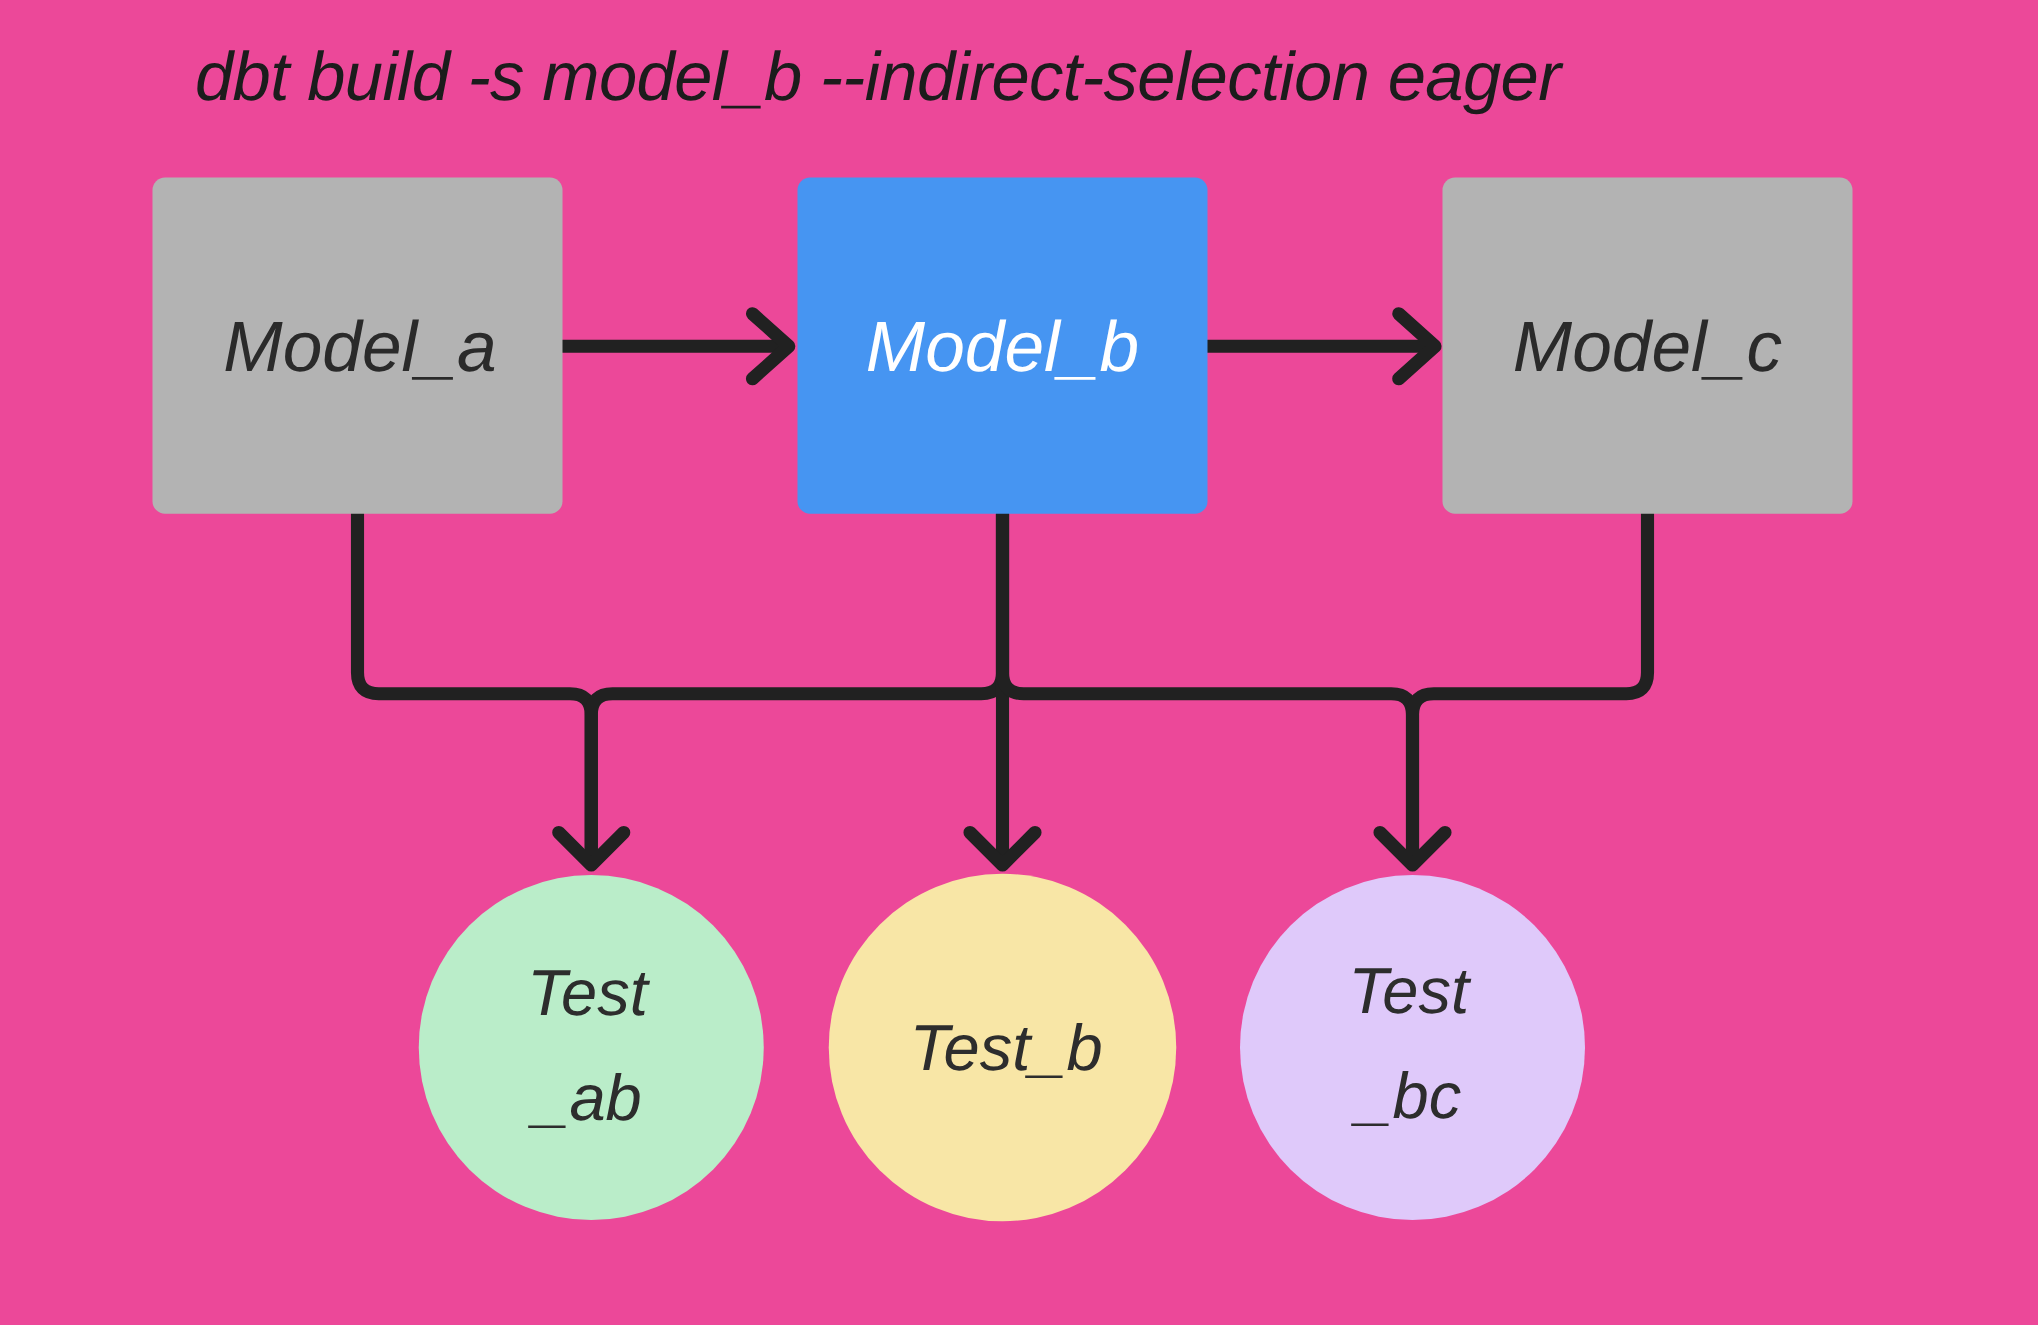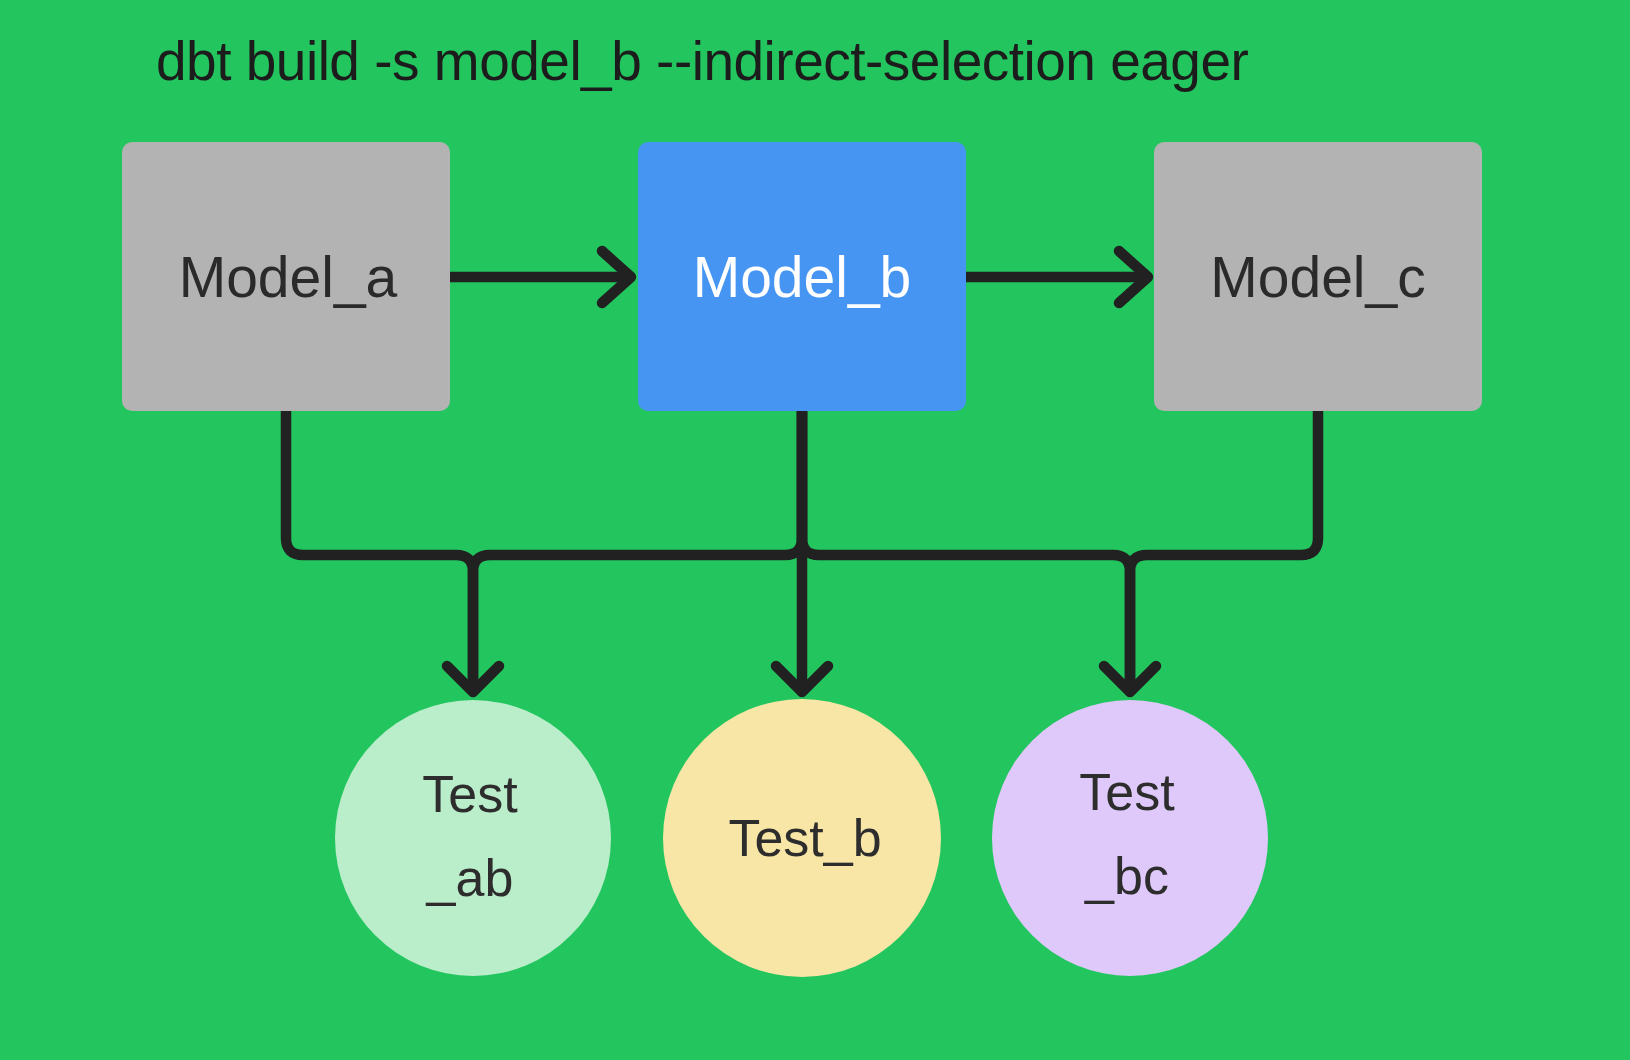--- a/index.html
+++ b/index.html
@@ -4,22 +4,23 @@
 <style>
   html, body {
     margin: 0;
     padding: 0;
     background: #ffffff;
   }
   .canvas {
     width: 1630px;
     height: 1060px;
     position: relative;
-    background: #22c55e;
+    background: #ec4899;
     overflow: hidden;
+    font-style: italic;
   }
   svg { display: block; }
   .title-text {
     font-family: "Liberation Sans", "DejaVu Sans", sans-serif;
     font-size: 55px;
     font-weight: 500;
     letter-spacing: -0.5px;
   }
   .node-label {
     font-family: "Liberation Sans", "DejaVu Sans", sans-serif;

